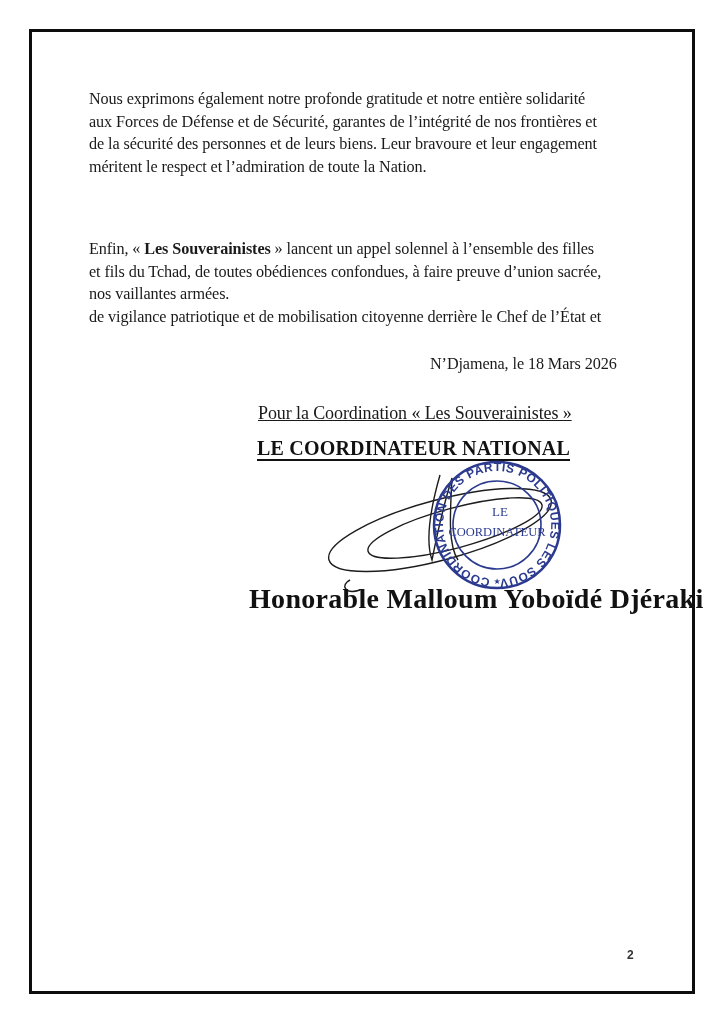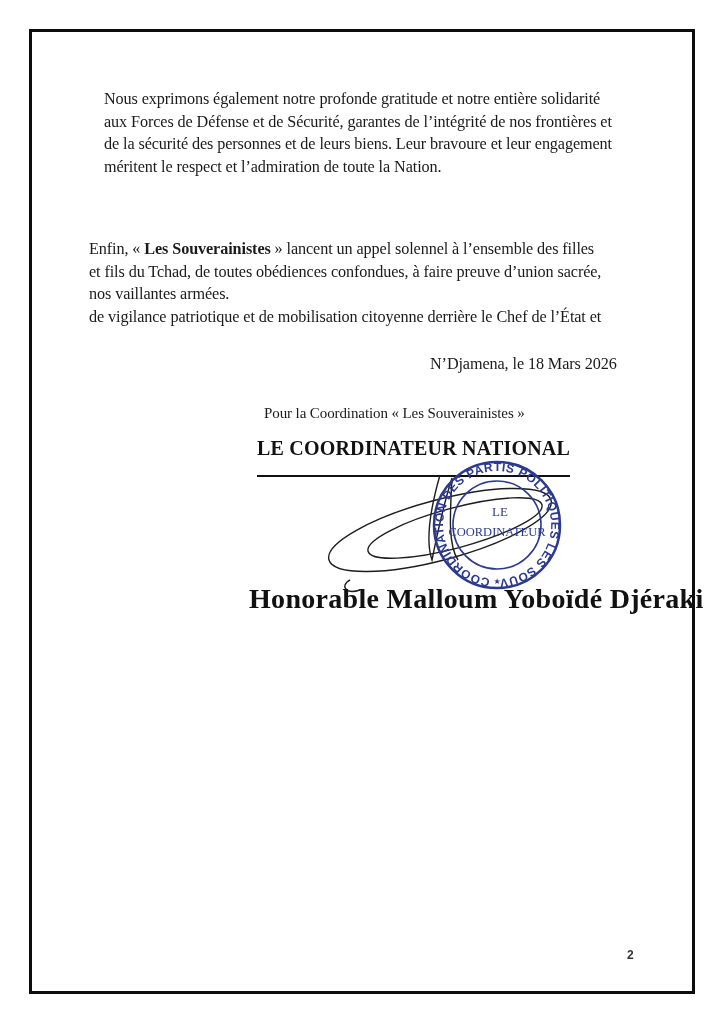--- a/index.html
+++ b/index.html
@@ -11,32 +11,32 @@
       background: #ffffff;
     }
     .doc-text {
       position: absolute;
       font-family: "Liberation Serif", "DejaVu Serif", serif;
       color: #1a1a1a;
       font-size: 16.2px;
       line-height: 22.6px;
       letter-spacing: -0.1px;
     }
-    .para1 { left: 104px; top: 88px; width: 560px; }
+    .para1 { left: 89px; top: 88px; width: 560px; }
     .para2 { left: 89px; top: 222px; width: 560px; margin-top: 16px; }
     .para-line { display: block; white-space: nowrap; }
     .bold { font-weight: bold; }
     .date-line { left: 385px; top: 353px; white-space: nowrap; margin-left: 45px; }
-    .pour-line { left: 264px; top: 402px; white-space: nowrap; font-size: 15px; }
+    .pour-line { left: 258px; top: 402px; white-space: nowrap; font-size: 18px; text-decoration: underline; }
     .coord-title {
       position: absolute; left: 257px; top: 437px;
       font-family: "Liberation Serif", "DejaVu Serif", serif;
       font-weight: bold; font-size: 20px; color: #111;
       white-space: nowrap; letter-spacing: 0.2px;
-      border-bottom: 2px solid #111; padding-bottom: 16px; line-height: 22px;
+      border-bottom: 2px solid #111; padding-bottom: 0px; line-height: 22px;
     }
     .signatory {
       position: absolute; left: 249px; top: 583px;
       font-family: "Liberation Serif", "DejaVu Serif", serif;
       font-weight: bold; font-size: 28px; color: #111;
       white-space: nowrap; letter-spacing: 0.3px;
     }
     .page-number {
       position: absolute; left: 627px; top: 948px;
       font-family: "Liberation Sans", "DejaVu Sans", sans-serif;

